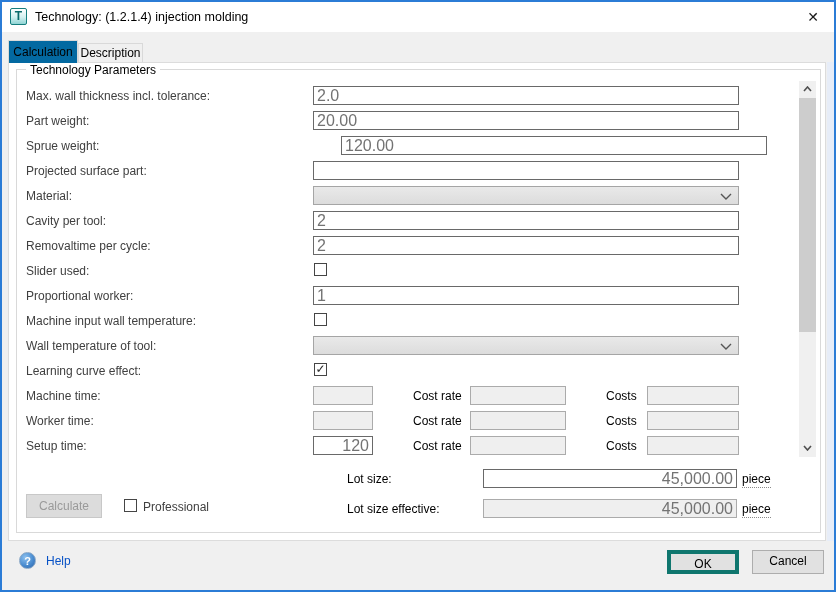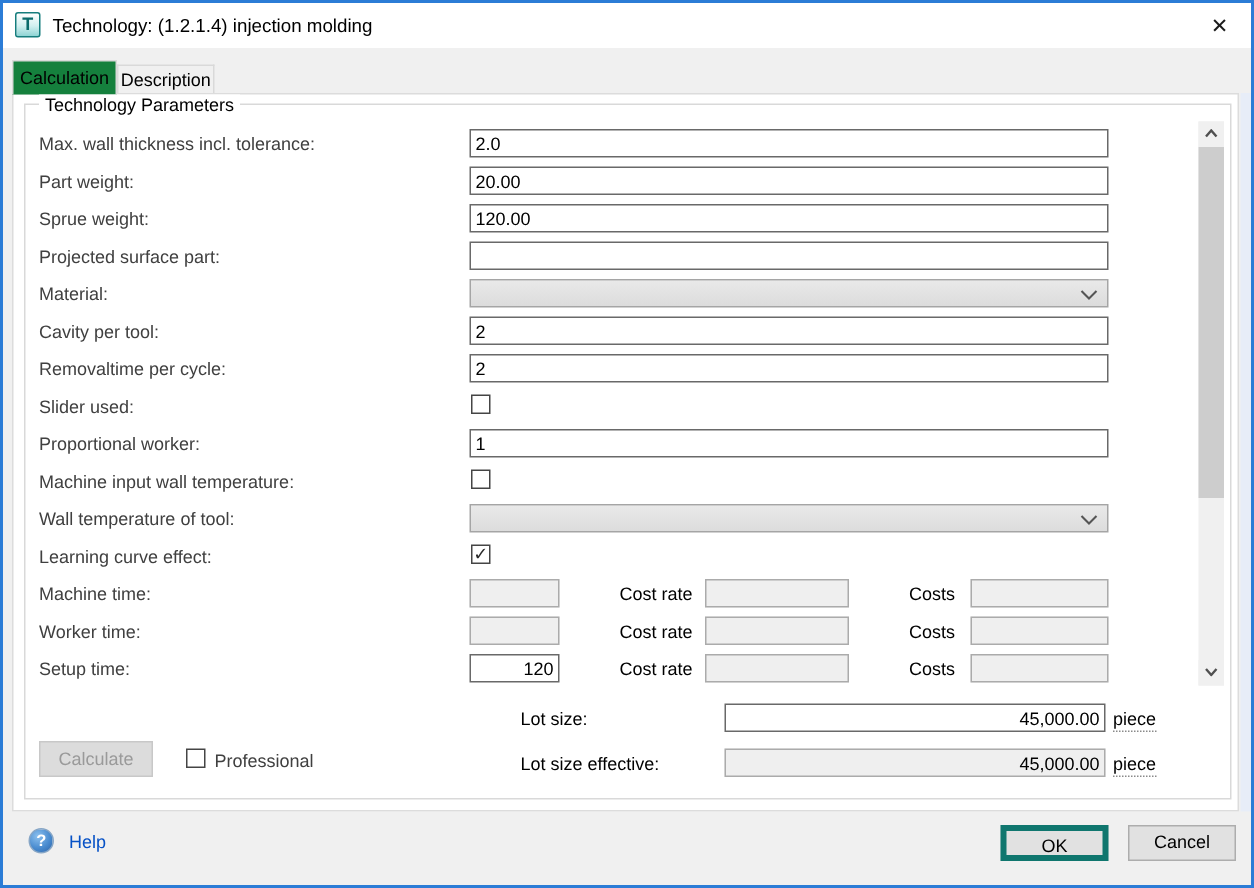--- a/index.html
+++ b/index.html
@@ -17,38 +17,38 @@
     background:linear-gradient(180deg,#ffffff 0%,#d2f0f0 55%,#8fd4d4 100%);
     color:#0b6b6b; font-weight:bold; font-size:12px; line-height:15px; text-align:center;
   }
   .title-text { position:absolute; left:33px; top:8px; font-size:12.5px; color:#000; white-space:nowrap; }
   .close-btn {
     position:absolute; right:10px; top:5px; width:22px; height:20px;
     text-align:center; line-height:20px; font-size:14px; color:#1a1a1a; cursor:default;
   }
   
   .tab { position:absolute; border:1px solid #d9d9d9; border-bottom:none; text-align:center; }
-  .tab.active { left:6px; top:38px; width:70px; height:23px; background:#15803d; z-index:3; line-height:22px; }
+  .tab.active { left:6px; top:38px; width:70px; height:23px; background:#0369a1; z-index:3; line-height:22px; }
   .tab.inactive { left:76px; top:41px; width:65px; height:19px; background:#f0f0f0; z-index:1; line-height:18px; }
   .tab-page {
     position:absolute; left:6px; top:60px; width:818px; height:479px;
     background:#ffffff; border:1px solid #dcdcdc; z-index:2;
   }
   .right-strip { position:absolute; left:825px; top:60px; width:9px; height:479px; background:#e7edf8; z-index:1; }
   
   .group-box { position:absolute; left:14px; top:67px; width:805px; height:464px; border:1px solid #d9d9d9; z-index:3; }
   .group-legend { position:absolute; left:24px; top:61px; background:#ffffff; padding:0 4px; z-index:4; font-size:12px;text-align:center; }
   .layer { position:absolute; left:0; top:0; width:836px; height:592px; z-index:5; pointer-events:none; }
   .layer > * { pointer-events:auto; }
   
   .lbl { position:absolute; left:24px; white-space:nowrap; font-size:12px; color:#404040; }
   .tb {
     position:absolute; left:311px; width:426px; height:19px;
     border:1px solid #696969; background:#fff; padding:0 3px;
-    font-family:"Liberation Sans",sans-serif; font-size:12px; color:#000000;
+    font-family:"Liberation Sans",sans-serif; font-size:16px; color:#737373;
   }
   .tb.small { width:60px; }
   .tb.dis { background:#efefef; border-color:#ababab; }
   .tb.ra { text-align:right; }
   .combo {
     position:absolute; left:311px; width:426px; height:19px;
     background:linear-gradient(180deg,#e9e9e9,#dcdcdc); border:1px solid #a5a5a5;
   }
   .combo .chev { position:absolute; right:6px; top:6px; }
   .cb {
@@ -111,21 +111,21 @@
 
   <div class="layer">
 
     <div class="lbl" style="top:87px">Max. wall thickness incl. tolerance:</div>
     <input class="tb" style="top: 84px;" value="2.0">
 
     <div class="lbl" style="top:112px">Part weight:</div>
     <input class="tb" style="top: 109px;" value="20.00">
 
     <div class="lbl" style="top:137px">Sprue weight:</div>
-    <input class="tb" style="top: 134px;" value="120.00">
+    <input class="tb" style="top: 134px; margin-left: 28px;" value="120.00">
 
     <div class="lbl" style="top:162px">Projected surface part:</div>
     <input class="tb" style="top: 159px;" value="">
 
     <div class="lbl" style="top:187px">Material:</div>
     <div class="combo" style="top:184px">
       <svg class="chev" width="12" height="8" viewBox="0 0 12 8">
           <polyline points="1,1 6,6 11,1" fill="none" stroke="#555" stroke-width="1.4"></polyline>
         </svg>
     </div>

